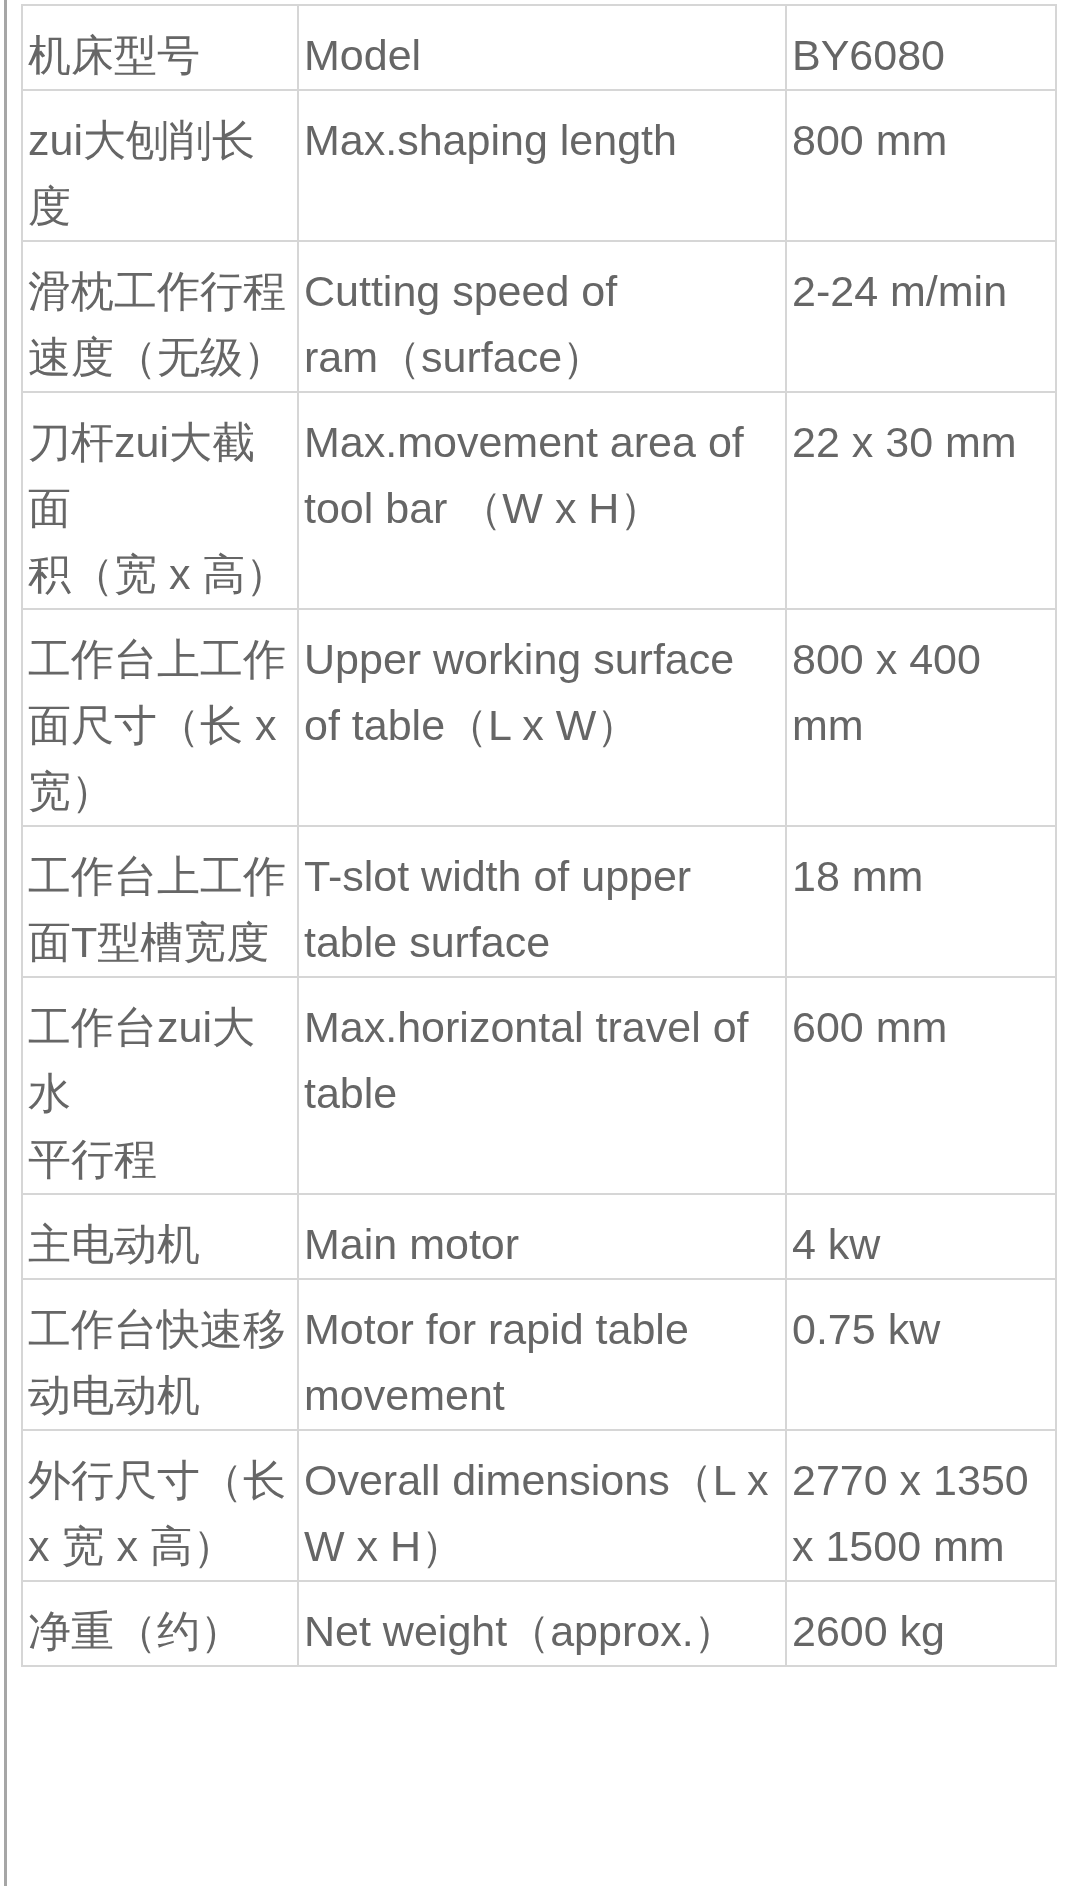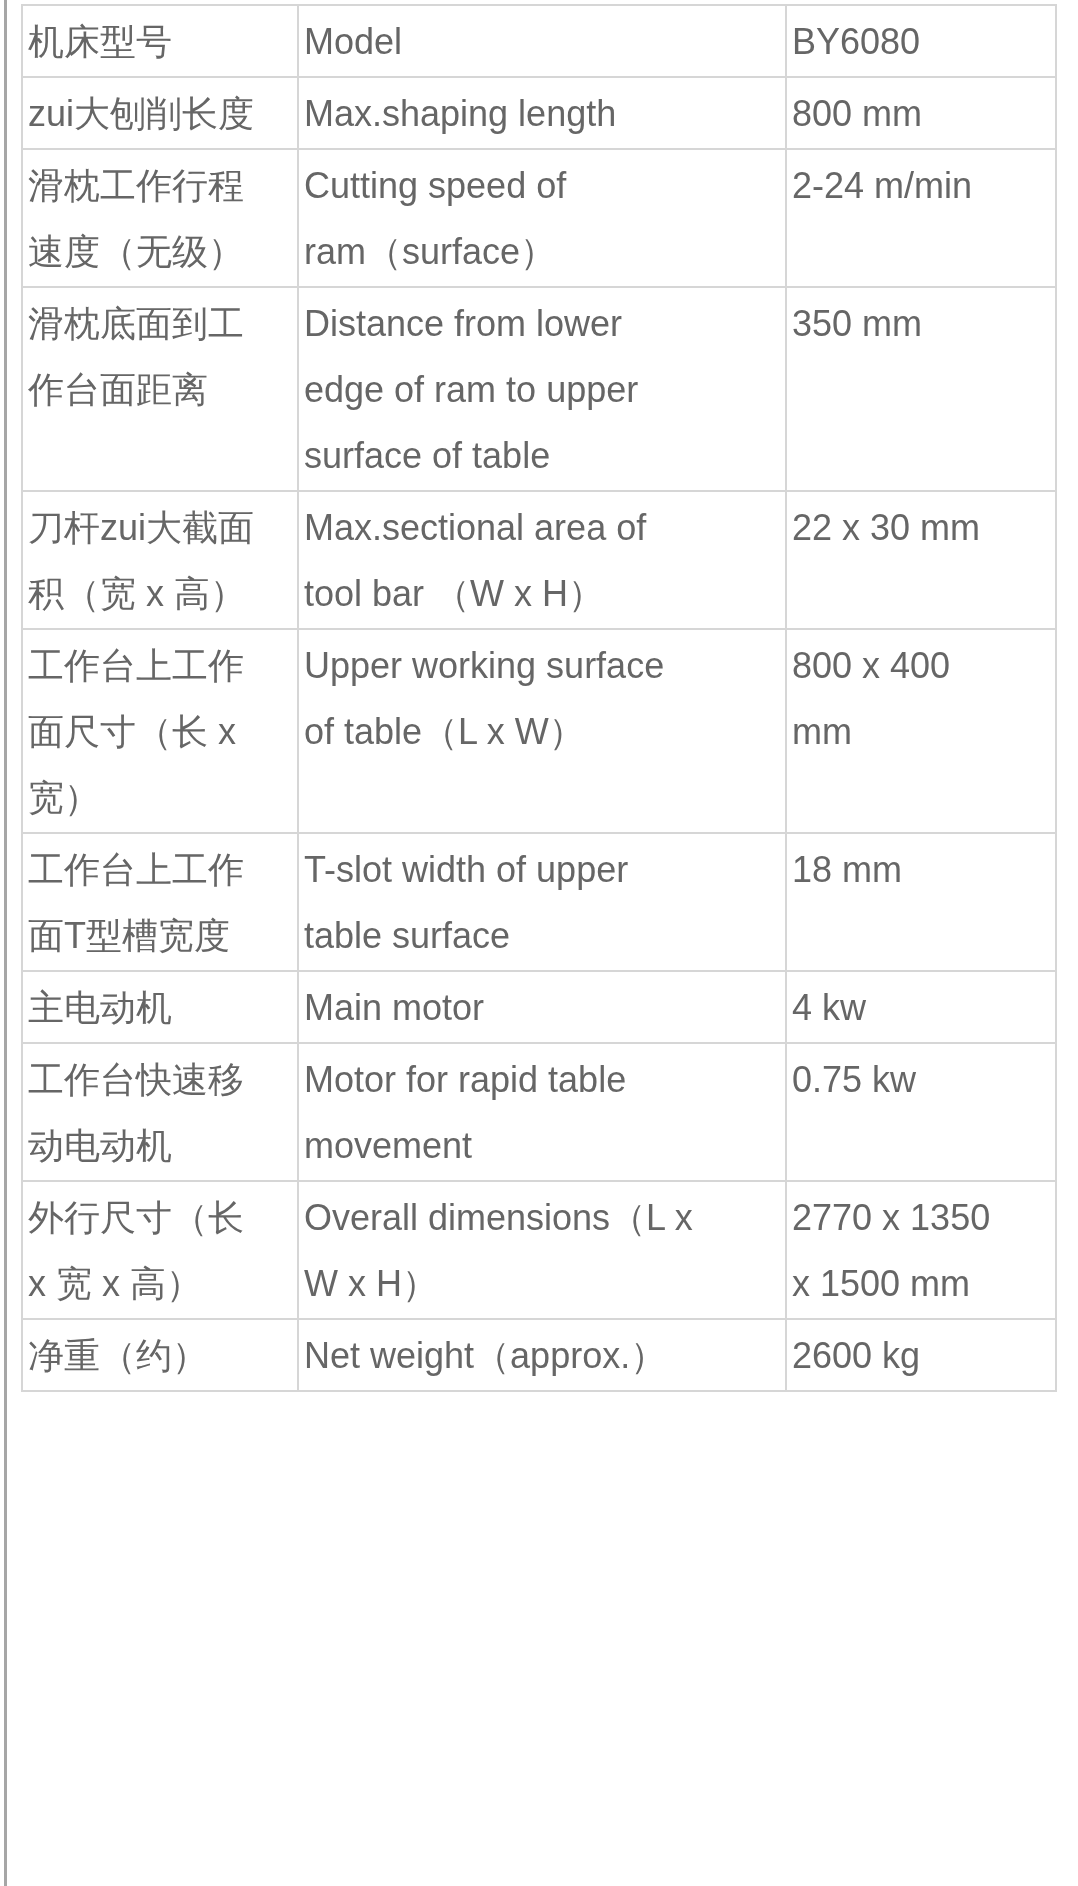--- a/index.html
+++ b/index.html
@@ -28,23 +28,23 @@
     top: 4px;
     width: 1034px;
     border-collapse: collapse;
     table-layout: fixed;
   }
   table.spec td {
     border: 2px solid #d6d6d6;
     vertical-align: top;
     text-align: left;
     color: #666666;
-    font-size: 36px;
+    font-size: 43px;
     line-height: 66px;
-    padding: 3px 4px 1px 5px;
+    padding: 16px 4px 1px 5px;
     white-space: pre-line;
     overflow: hidden;
     word-break: break-word;
   }
   col.c1 { width: 276px; }
   col.c2 { width: 488px; }
   col.c3 { width: 270px; }
 </style>
 </head>
 <body>
@@ -69,49 +69,48 @@
     <td>800 mm</td>
   </tr>
       <tr>
     <td>滑枕工作行程
 速度（无级）</td>
     <td>Cutting speed of
 ram（surface）</td>
     <td>2-24 m/min</td>
   </tr>
       <tr>
-    <td>滑枕底面到工
-作台面距离</td>
-    <td>Distance from lower
-edge of ram to upper
-surface of table</td>
-    <td>350 mm</td>
-  </tr>
-      <tr>
     <td>刀杆zui大截面
 积（宽 x 高）</td>
-    <td>Max.sectional area of
+    <td>Max.movement area of
 tool bar （W x H）</td>
     <td>22 x 30 mm</td>
   </tr>
       <tr>
     <td>工作台上工作
 面尺寸（长 x
 宽）</td>
     <td>Upper working surface
 of table（L x W）</td>
     <td>800 x 400
 mm</td>
   </tr>
       <tr>
     <td>工作台上工作
 面T型槽宽度</td>
     <td>T-slot width of upper
 table surface</td>
     <td>18 mm</td>
+  </tr>
+      <tr>
+    <td>工作台zui大水
+平行程</td>
+    <td>Max.horizontal travel of
+table</td>
+    <td>600 mm</td>
   </tr>
       <tr>
     <td>主电动机</td>
     <td>Main motor</td>
     <td>4 kw</td>
   </tr>
       <tr>
     <td>工作台快速移
 动电动机</td>
     <td>Motor for rapid table

